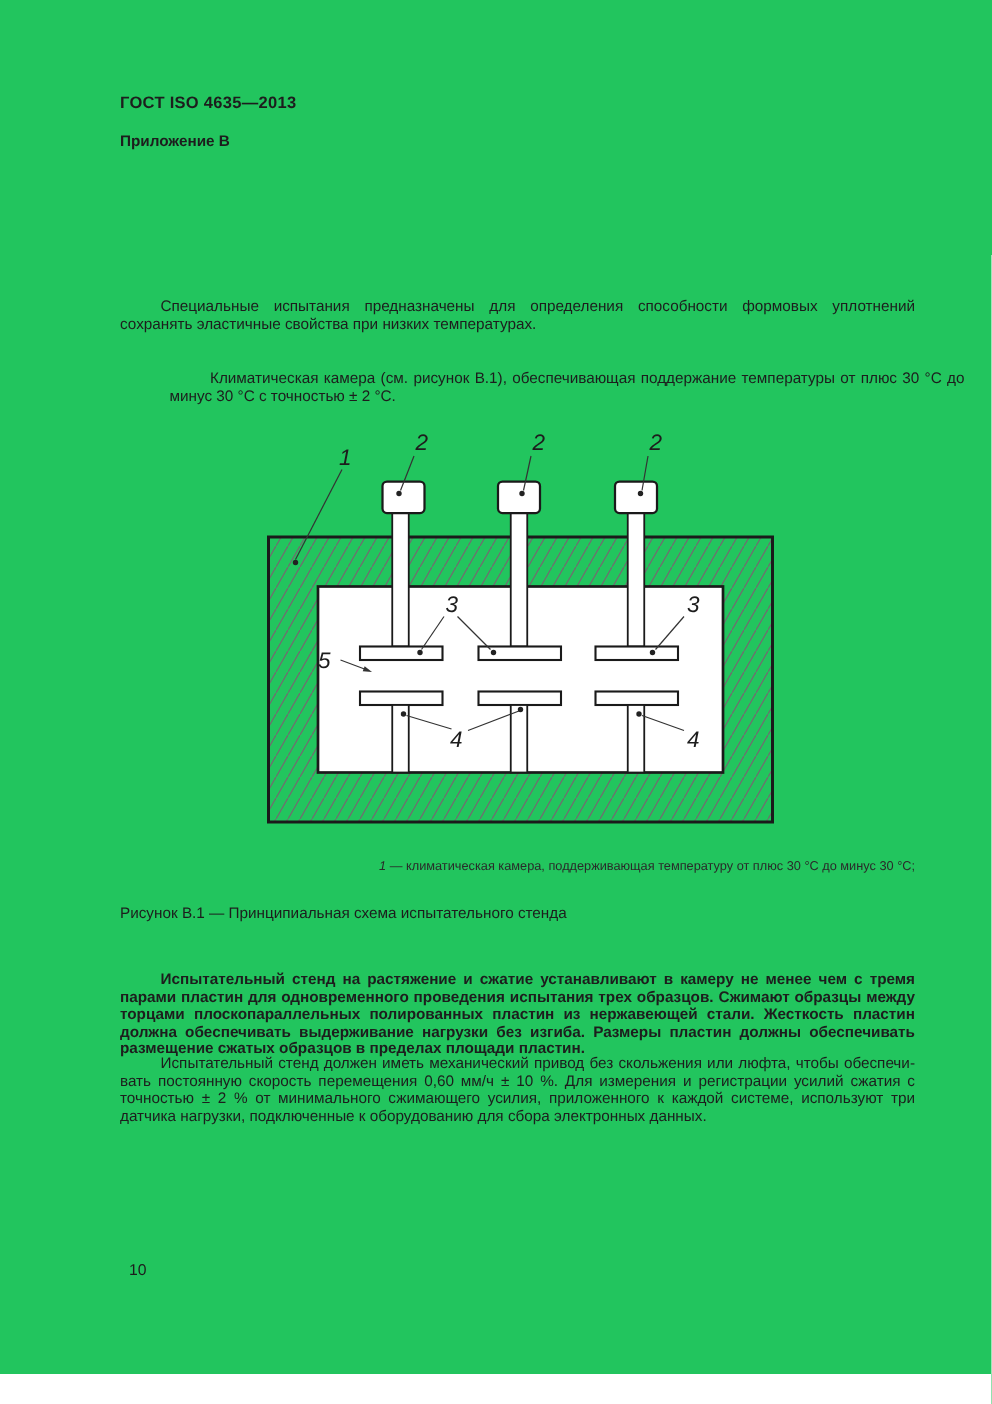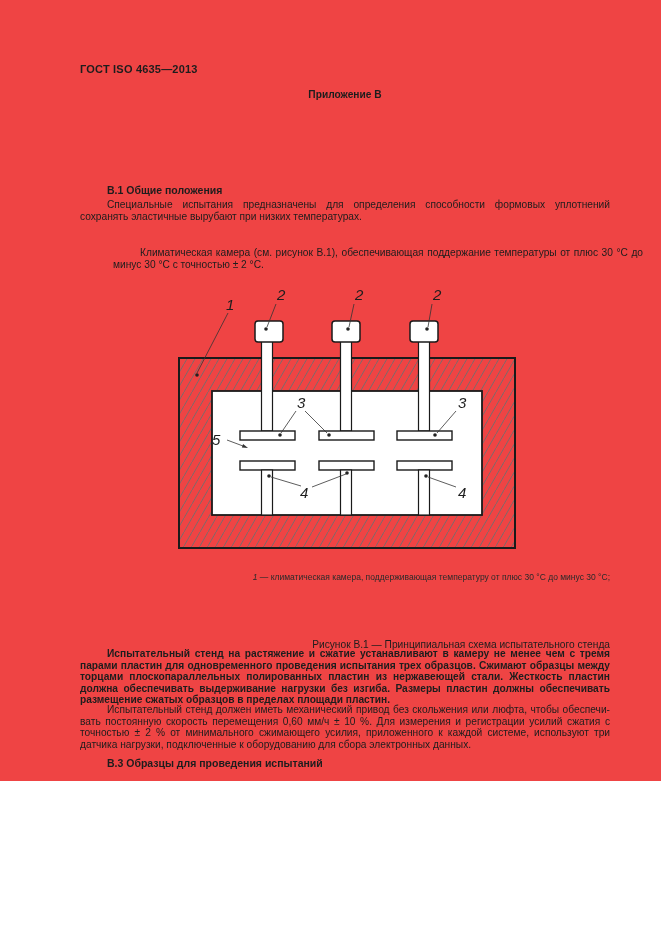--- a/index.html
+++ b/index.html
@@ -1,54 +1,53 @@
 <!DOCTYPE html>
 <html><head>
 <meta charset="utf-8">
 <style>
   html,body { margin:0; padding:0; background:#ffffff; }
   .page {
-    position:relative; width:661px; height:781px; background:#ef4444;
+    position:relative; width:661px; height:916px; background:#22c55e;
     font-family:"Liberation Sans", sans-serif; color:#1d1d1d; overflow:hidden;
   }
   .abs { position:absolute; }
   .doc-number { left:80px; top:63px; font-size:11px; font-weight:bold; letter-spacing:0.2px; }
-  .annex { left:80px; top:89px; width:530px; text-align:center; font-weight:bold;
+  .annex { left:80px; top:89px; width:530px; font-weight:bold;
            font-size:10.2px; line-height:12.5px; }
   .main-title { left:80px; top:147px; width:530px; text-align:center;
                 font-weight:bold; font-size:13px; }
   .sec-heading { left:107px; width:503px; font-weight:bold; font-size:10.5px; }
   .h-b1 { top:184px; } .h-b2 { top:233px; } .h-b3 { top:757px; }
   .para { left:80px; width:530px; font-size:10.2px; line-height:11.6px;
           text-align:justify; text-indent:27px; }
   .p-b1 { top:199px; } .p-b2 { top:247px;margin-left:33px; } .p-b2b { top:648px;font-weight:bold; }
   .p-b2c { top:704px; } .p-b3 { top:775px; }
   .figure-svg { left:0; top:280px; }
   .caption { left:80px; top:572px; width:530px; text-align:right;
              font-size:8.5px; line-height:10px; color:#2a2a2a; }
   .cap-num { font-style:italic; }
-  .fig-title { left:80px; top:639px; width:530px; text-align:right; font-size:10.2px; }
-  .page-number { left:64px; top:841px; font-size:10.5px; font-weight:bold; }
+  .fig-title { left:80px; top:604px; width:530px; text-align:left; font-size:10.2px; }
+  .page-number { left:86px; top:841px; font-size:10.5px; font-weight:normal; }
   svg .lbl { font-family:"Liberation Sans", sans-serif; font-style:italic;
              font-size:15px; fill:#1d1d1d; }
 </style>
 </head>
 <body>
 
 <div class="page">
 
   <div class="abs doc-number">ГОСТ ISO 4635—2013</div>
 
   <div class="abs annex">
     <div>Приложение В</div>
   </div>
 
 
-  <div class="abs sec-heading h-b1">В.1 Общие положения</div>
-  <div class="abs para p-b1">Специальные испытания предназначены для определения способности формовых уплотнений сохранять эластичные вырубают при низких температурах.</div>
+  <div class="abs para p-b1">Специальные испытания предназначены для определения способности формовых уплотнений сохранять эластичные свойства при низких температурах.</div>
 
   <div class="abs para p-b2">Климатическая камера (см. рисунок В.1), обеспечивающая поддержание температуры от плюс 30 °С до минус 30 °С с точностью ± 2 °С.</div>
 
   <svg class="abs figure-svg" width="661" height="272" viewBox="0 0 661 272">
     <defs>
       <pattern id="hatch" patternUnits="userSpaceOnUse" width="8" height="14">
         <line x1="0" y1="14" x2="8" y2="0" stroke="#6e6e6e" stroke-width="0.9"></line>
       </pattern>
     </defs>
 
@@ -127,17 +126,16 @@
 
   <div class="abs caption">
       <div class="caption-line"><span class="cap-num">1</span><span> — климатическая камера, поддерживающая температуру от плюс 30 °С до минус 30 °С;</span></div>
     </div>
 
   <div class="abs fig-title">Рисунок В.1 — Принципиальная схема испытательного стенда</div>
 
   <div class="abs para p-b2b">Испытательный стенд на растяжение и сжатие устанавливают в камеру не менее чем с тремя парами пла­стин для одновременного проведения испытания трех образцов. Сжимают образцы между торцами плоскопа­раллельных полированных пластин из нержавеющей стали. Жесткость пластин должна обеспечивать выдержи­вание нагрузки без изгиба. Размеры пластин должны обеспечивать размещение сжатых образцов в пределах площади пластин.</div>
   <div class="abs para p-b2c">Испытательный стенд должен иметь механический привод без скольжения или люфта, чтобы обеспечи­вать постоянную скорость перемещения 0,60 мм/ч ± 10 %. Для измерения и регистрации усилий сжатия с точно­стью ± 2 % от минимального сжимающего усилия, приложенного к каждой системе, используют три датчика на­грузки, подключенные к оборудованию для сбора электронных данных.</div>
 
-  <div class="abs sec-heading h-b3">В.3 Образцы для проведения испытаний</div>
 
   <div class="abs page-number">10</div>
 
 </div>
 
 </body></html>

